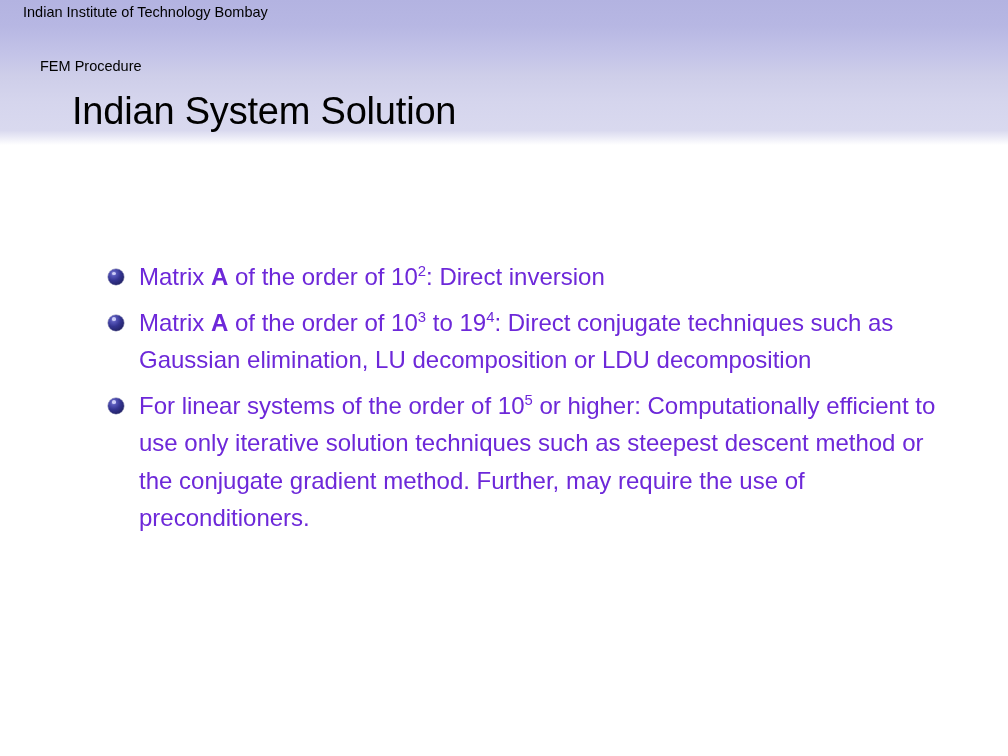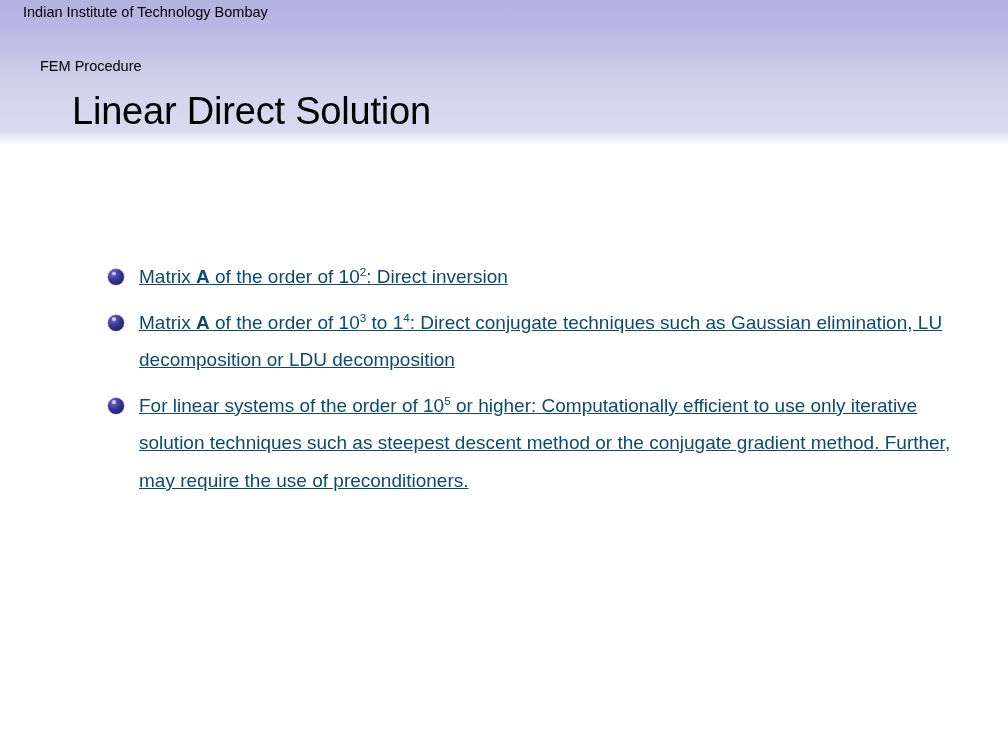--- a/index.html
+++ b/index.html
@@ -78,24 +78,23 @@
     top: 113px;
     width: 850px;
     margin: 0;
     padding: 0;
     list-style: none;
   }
   .bullet-item {
     position: relative;
     padding-left: 31px;
     margin: 0 0 8px 0;
-    font-size: 19px;
+    font-size: 24px;
     line-height: 37.5px;
-    color: #0c4a6e;
-    text-decoration: underline;
+    color: #6d28d9;
   }
   .bullet-item:last-child { margin-bottom: 6px; }
 
   
   .bullet-marker {
     position: absolute;
     left: 0;
     top: 11px;
     width: 16px;
     height: 16px;
@@ -127,23 +126,23 @@
     vertical-align: super;
     line-height: 0;
   }
 </style>
 </head>
 <body>
 
 <div class="slide-header">
   <div class="hdr-line hdr-institute">Indian Institute of Technology Bombay</div>
   <div class="hdr-line hdr-section">FEM Procedure</div>
-  <div class="hdr-line hdr-title">Linear Direct Solution</div>
+  <div class="hdr-line hdr-title">Indian System Solution</div>
 </div>
 
 <div class="slide-body">
   <ul class="bullet-list" id="bullet-list">
 
   <li class="bullet-item"><span class="bullet-marker"></span><span class="bullet-text"><span>Matrix </span><span class="mat-sym">A</span><span> of the order of 10</span><sup>2</sup><span>: Direct inversion</span></span></li>
-      <li class="bullet-item"><span class="bullet-marker"></span><span class="bullet-text"><span>Matrix </span><span class="mat-sym">A</span><span> of the order of 10</span><sup>3</sup><span> to 1</span><sup>4</sup><span>: Direct conjugate techniques such as Gaussian elimination, LU decomposition or LDU decomposition</span></span></li>
+      <li class="bullet-item"><span class="bullet-marker"></span><span class="bullet-text"><span>Matrix </span><span class="mat-sym">A</span><span> of the order of 10</span><sup>3</sup><span> to 19</span><sup>4</sup><span>: Direct conjugate techniques such as Gaussian elimination, LU decomposition or LDU decomposition</span></span></li>
       <li class="bullet-item"><span class="bullet-marker"></span><span class="bullet-text"><span>For linear systems of the order of 10</span><sup>5</sup><span> or higher: Computationally efficient to use only iterative solution techniques such as steepest descent method or the conjugate gradient method. Further, may require the use of preconditioners.</span></span></li>
     </ul>
 </div>
 
 </body></html>

